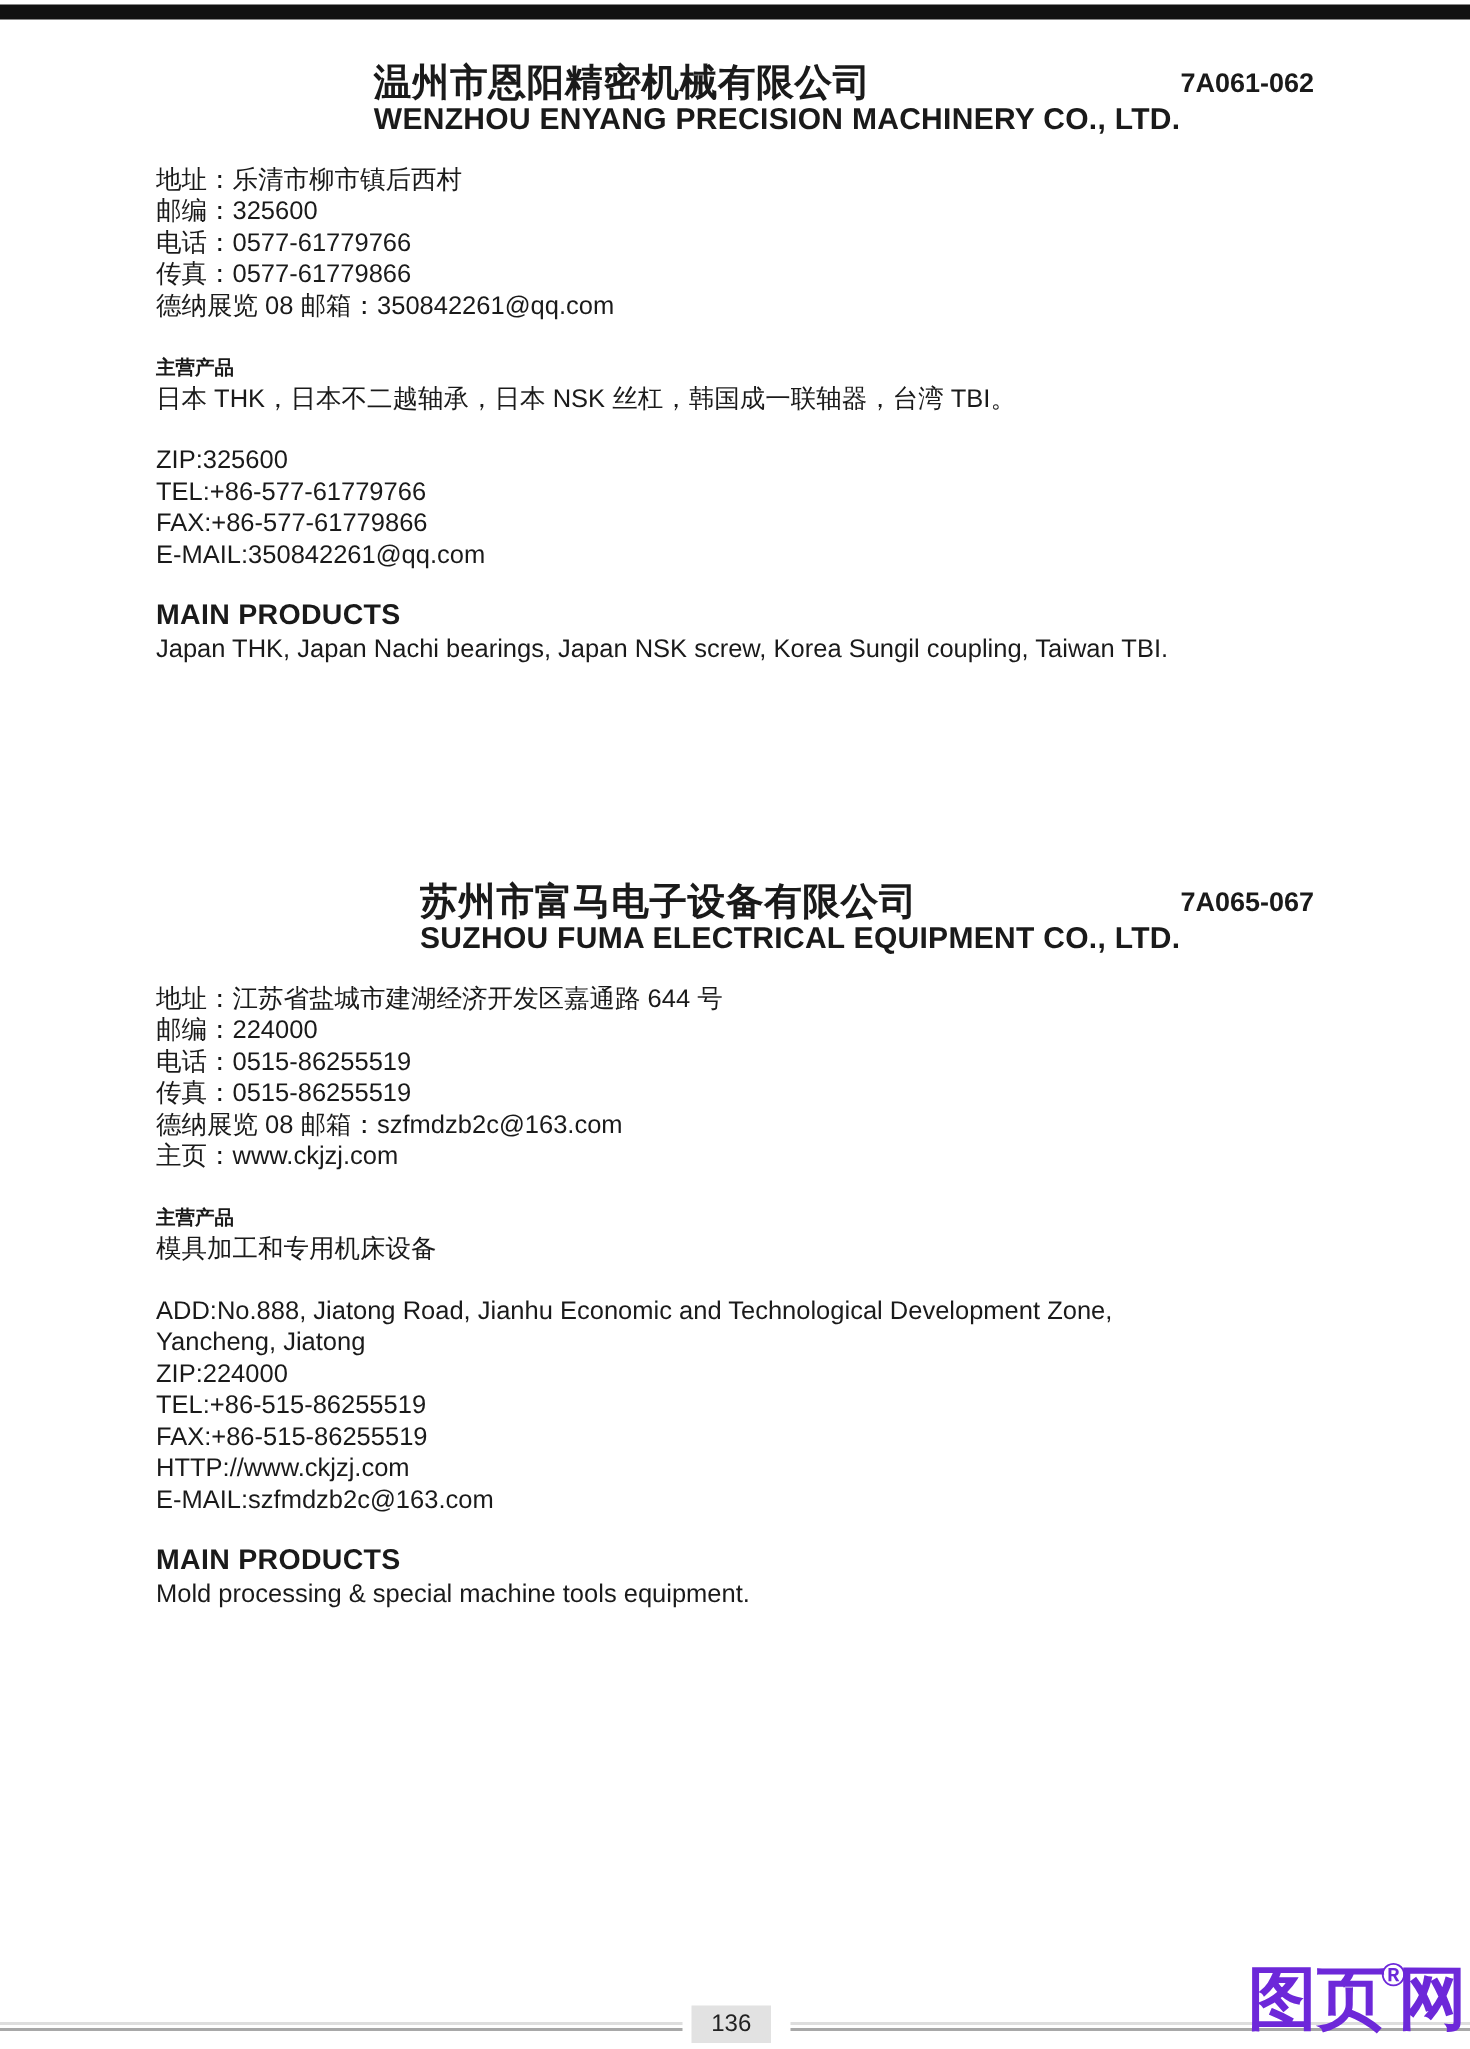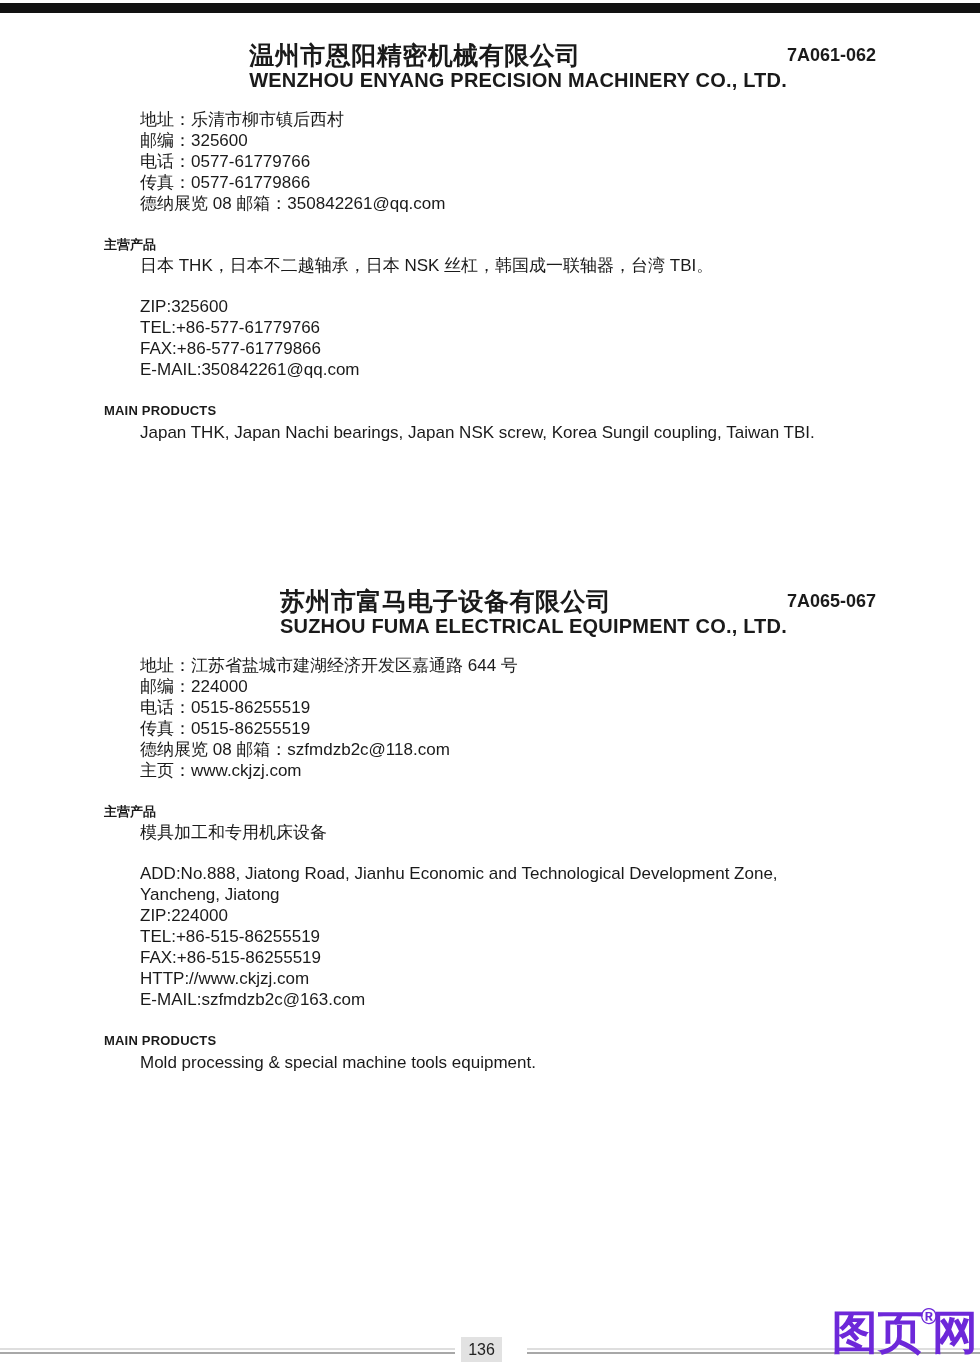--- a/index.html
+++ b/index.html
@@ -56,58 +56,57 @@
     white-space: nowrap;
   }
   .info-block {
     margin-top: 18px;
   }
   .info-block .line,
   .products-text {
     font-size: 17px;
     line-height: 21px;
     white-space: nowrap;
-    margin-left: 36px;
   }
   .products-cn-block {
     margin-top: 20px;
   }
   .products-heading-cn {
     font-size: 13px;
     font-weight: 700;
     line-height: 21px;
   }
   .info-block.en {
     margin-top: 20px;
   }
   .products-en-block {
     margin-top: 19px;
   }
   .products-heading-en {
-    font-size: 13px;
+    font-size: 19px;
     font-weight: 700;
     line-height: 23px;
     letter-spacing: 0.2px;
   }
 
   .footer-rule {
     position: absolute;
     top: 1348px;
     height: 2px;
     border-top: 2px solid #dedede;
     border-bottom: 2px solid #a8a8a8;
   }
   .footer-rule.left  { left: 0;  width: 455px; }
   .footer-rule.right { left: 527px; width: 453px; }
 
   .page-number-box {
     position: absolute;
     left: 461px;
     top: 1337px;
-    width: 41px;
+    width: 53px;
     height: 25px;
     background: #e2e2e2;
     display: flex;
     align-items: center;
     justify-content: center;
     font-size: 16px;
     color: #222222;
   }
 
   .watermark {
@@ -177,21 +176,21 @@
     </div>
     <div class="company-code">7A065-067</div>
   </div>
 
   <div class="info-block cn">
 
   <div class="line">地址：江苏省盐城市建湖经济开发区嘉通路 644 号</div>
       <div class="line">邮编：224000</div>
       <div class="line">电话：0515-86255519</div>
       <div class="line">传真：0515-86255519</div>
-      <div class="line">德纳展览 08 邮箱：szfmdzb2c@118.com</div>
+      <div class="line">德纳展览 08 邮箱：szfmdzb2c@163.com</div>
       <div class="line">主页：www.ckjzj.com</div>
     </div>
 
   <div class="products-cn-block">
     <div class="products-heading-cn">主营产品</div>
     <div class="products-text">模具加工和专用机床设备</div>
   </div>
 
   <div class="info-block en">
 

